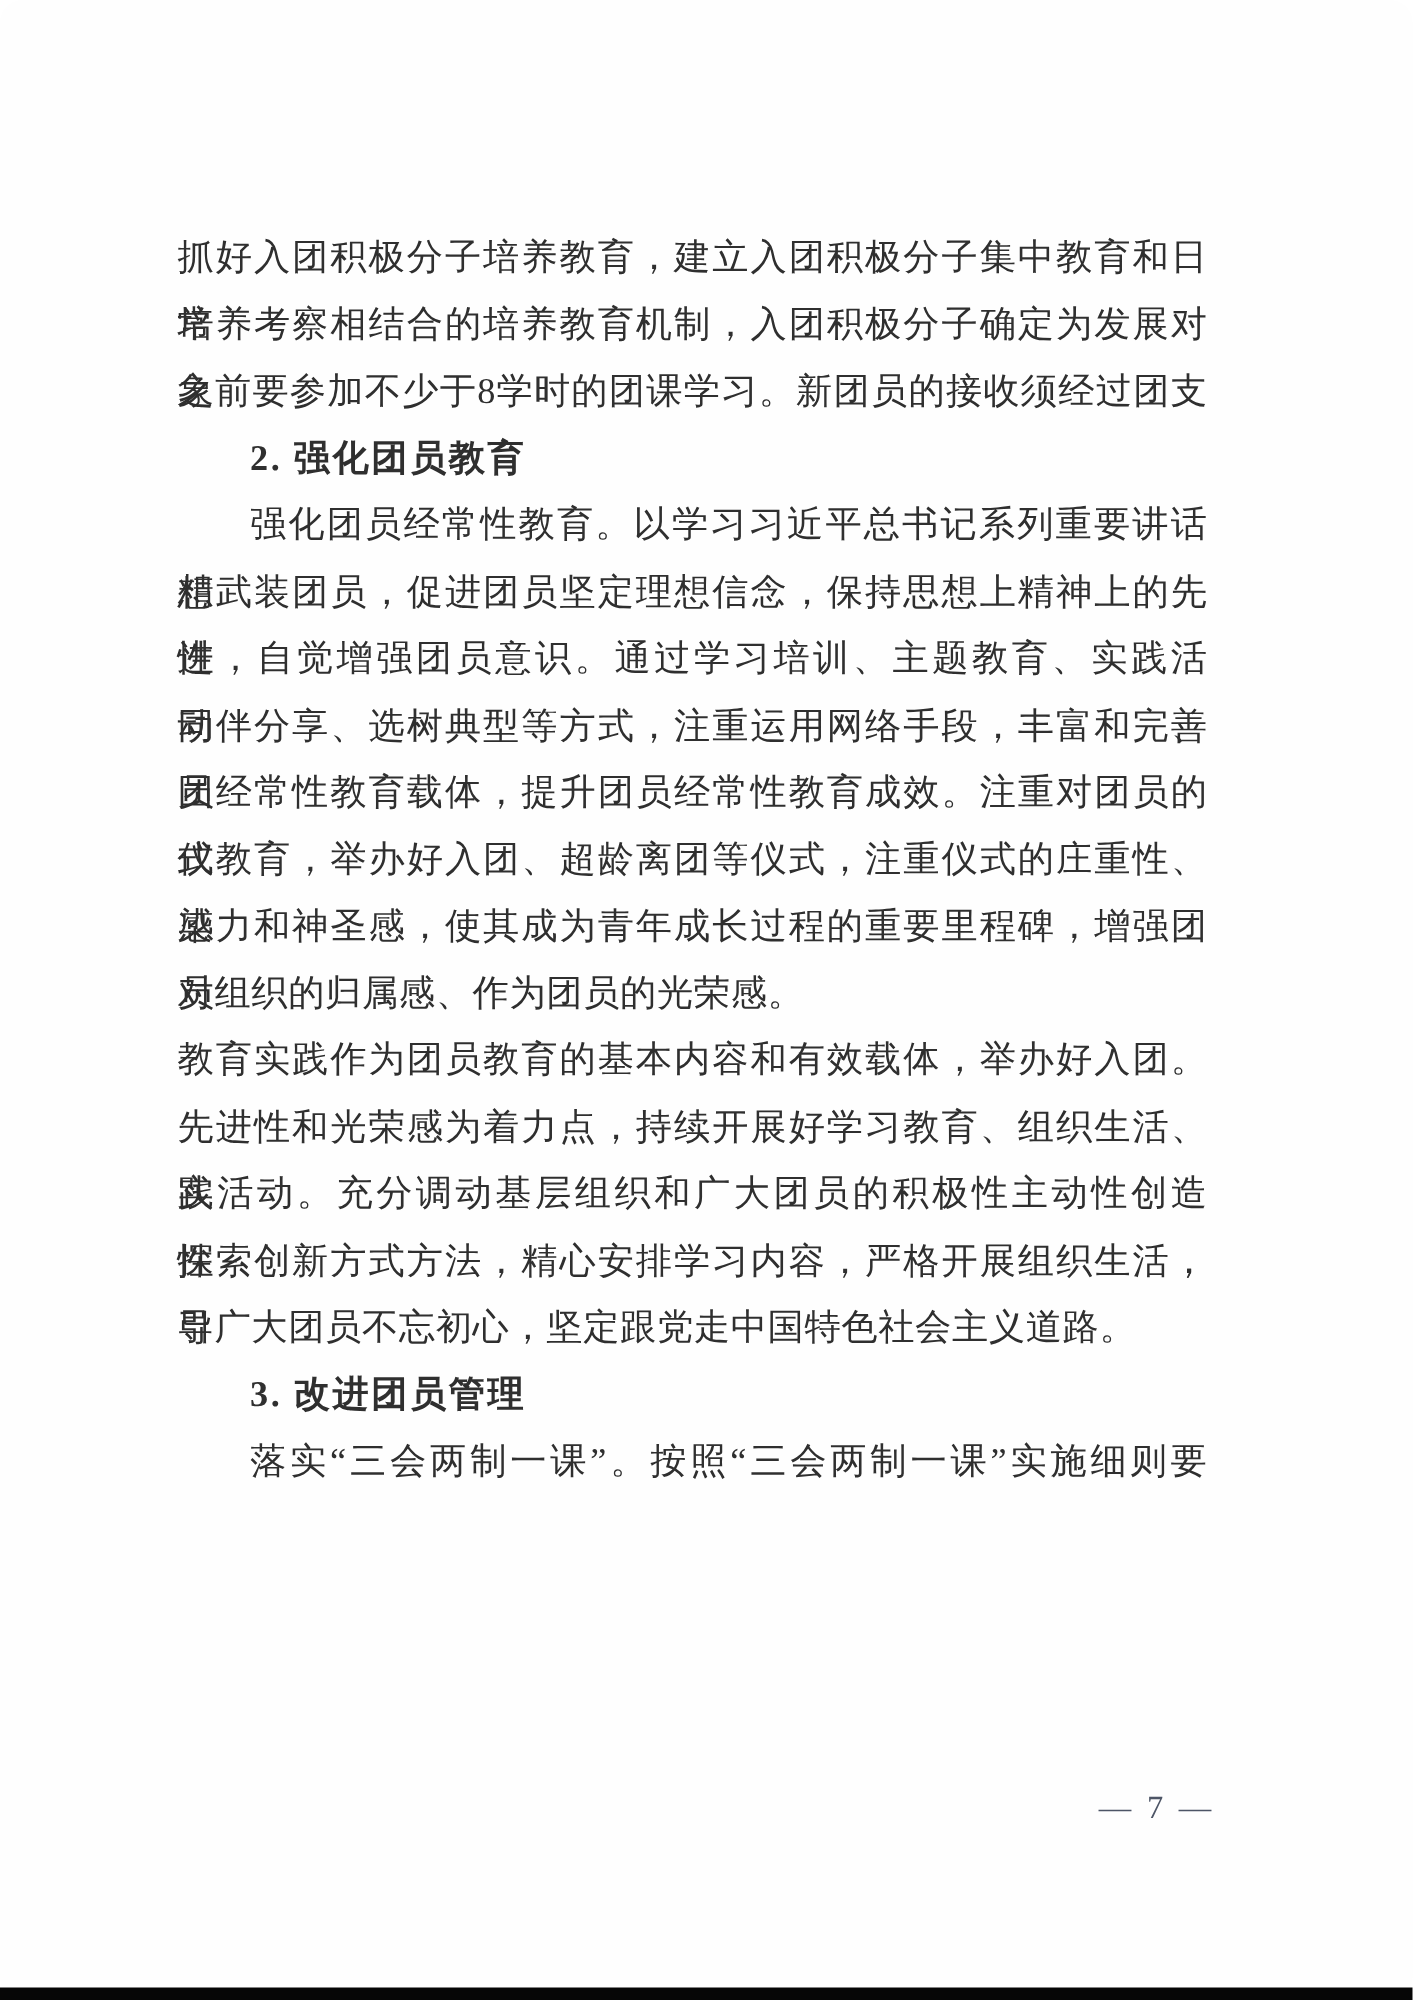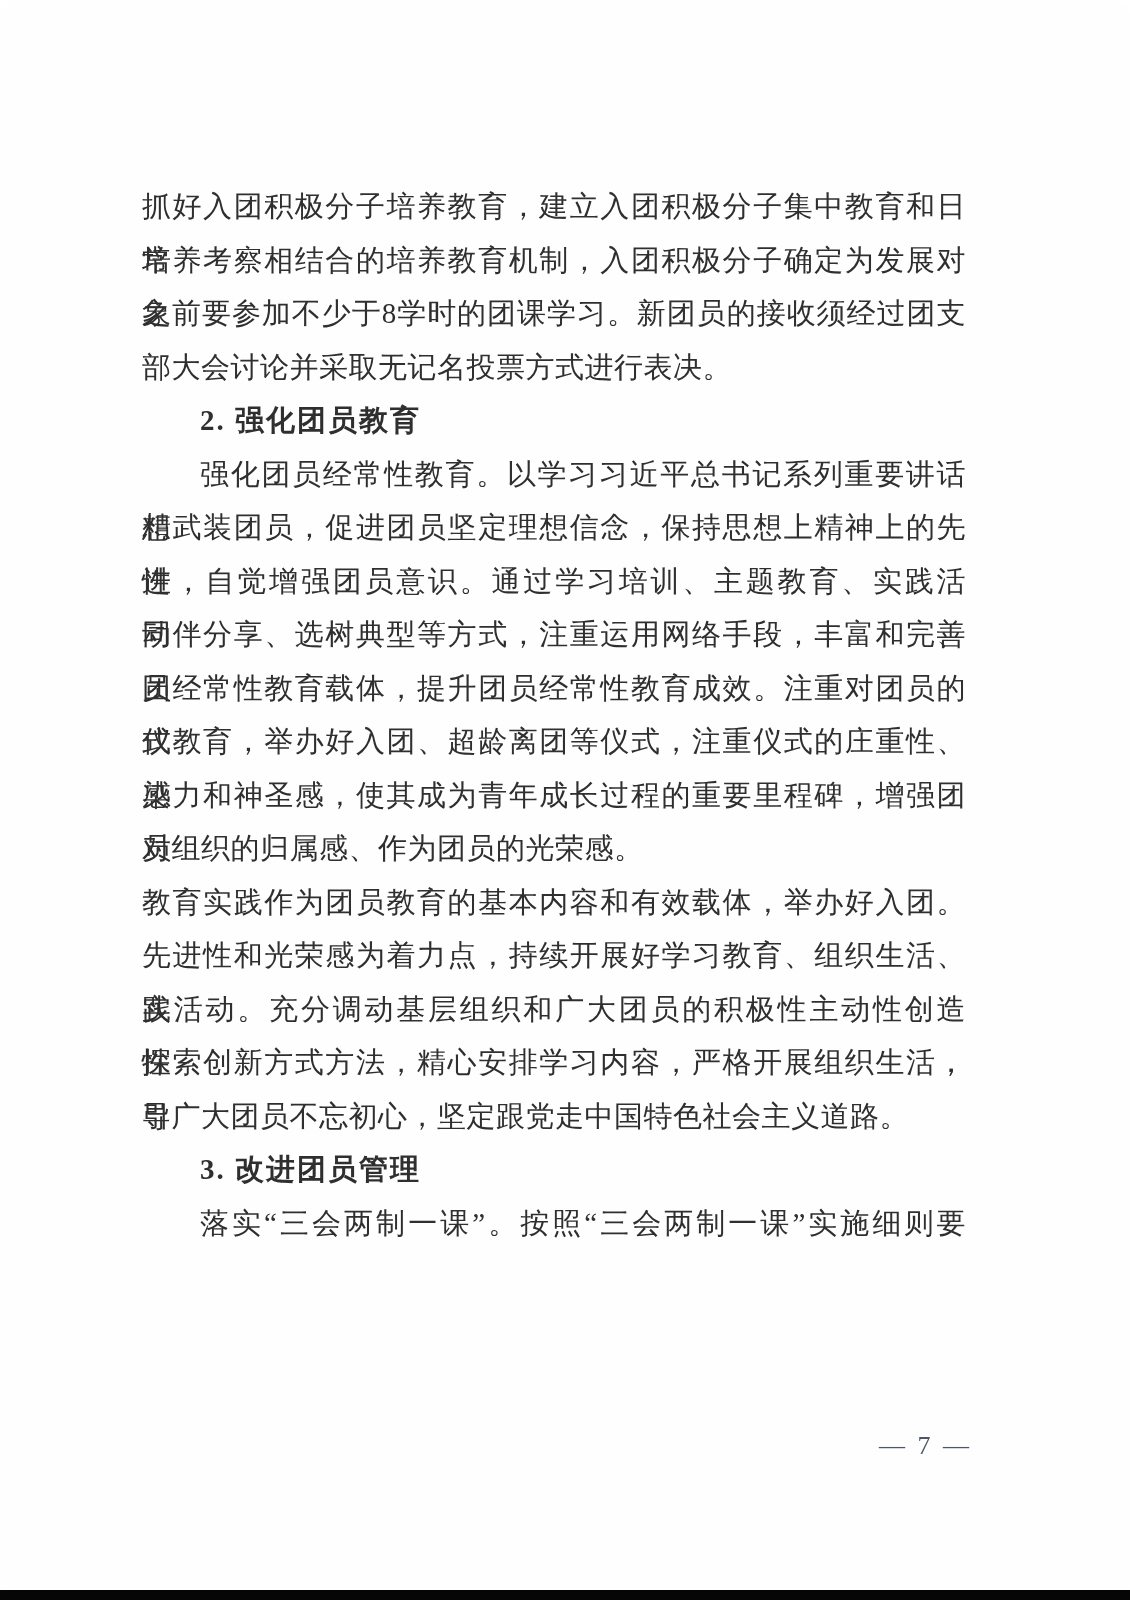--- a/index.html
+++ b/index.html
@@ -67,21 +67,20 @@
   }
 </style>
 </head>
 <body>
 
 <div class="page">
   <div class="text-block">
       <div class="line fill">抓好入团积极分子培养教育，建立入团积极分子集中教育和日常</div>
       <div class="line fill">培养考察相结合的培养教育机制，入团积极分子确定为发展对象</div>
       <div class="line fill">之前要参加不少于8学时的团课学习。新团员的接收须经过团支</div>
-      <div class="line">部大会讨论并采取无记名投票方式进行表决。</div>
       <div class="line indent heading">2. 强化团员教育</div>
       <div class="line fill indent">强化团员经常性教育。以学习习近平总书记系列重要讲话精</div>
       <div class="line fill">想武装团员，促进团员坚定理想信念，保持思想上精神上的先进</div>
       <div class="line fill">性，自觉增强团员意识。通过学习培训、主题教育、实践活动、</div>
       <div class="line fill">同伴分享、选树典型等方式，注重运用网络手段，丰富和完善团</div>
       <div class="line fill">员经常性教育载体，提升团员经常性教育成效。注重对团员的仪</div>
       <div class="line fill">式教育，举办好入团、超龄离团等仪式，注重仪式的庄重性、感</div>
       <div class="line fill">染力和神圣感，使其成为青年成长过程的重要里程碑，增强团员</div>
       <div class="line">对组织的归属感、作为团员的光荣感。</div>
       <div class="line fill">教育实践作为团员教育的基本内容和有效载体，举办好入团。</div>

